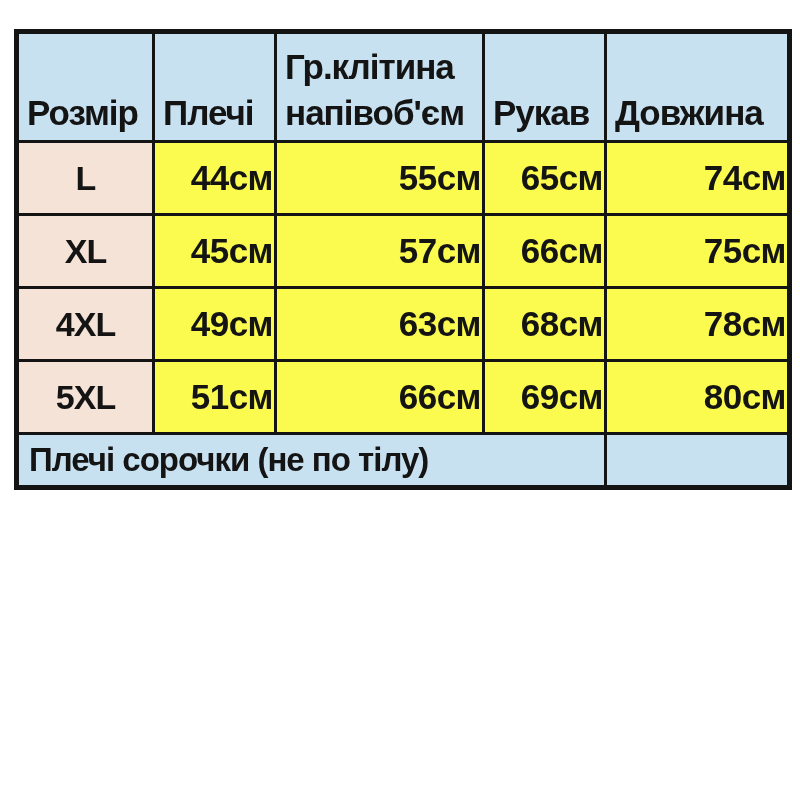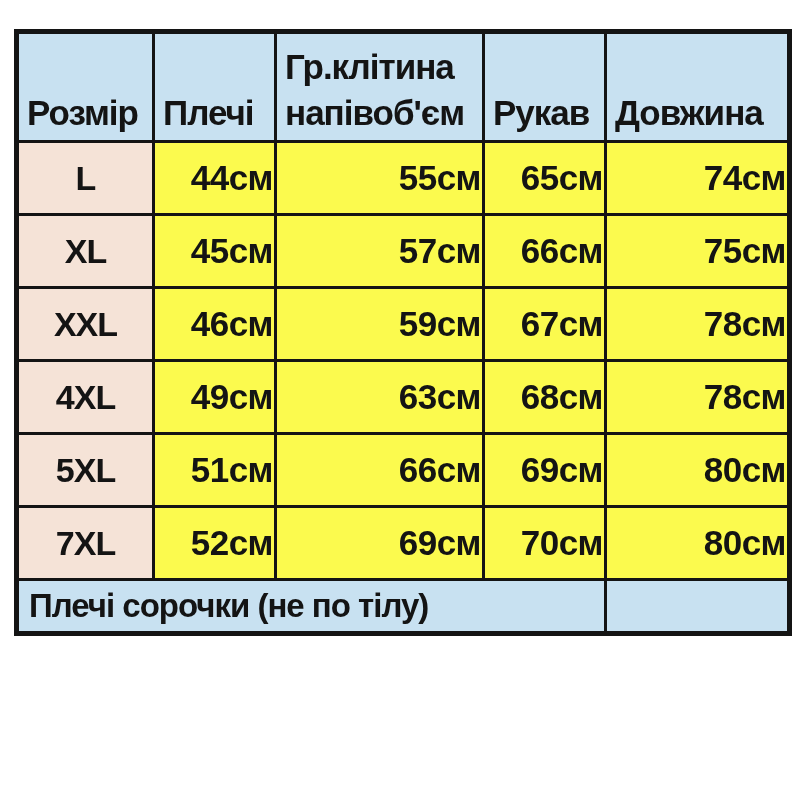--- a/index.html
+++ b/index.html
@@ -128,47 +128,33 @@
         <td class="val">74см</td>
       </tr>
       <tr>
         <td class="size">XL</td>
         <td class="val">45см</td>
         <td class="val">57см</td>
         <td class="val">66см</td>
         <td class="val">75см</td>
       </tr>
       <tr>
-        <td class="size">XXL</td>
-        <td class="val">46см</td>
-        <td class="val">59см</td>
-        <td class="val">67см</td>
-        <td class="val">78см</td>
-      </tr>
-      <tr>
         <td class="size">4XL</td>
         <td class="val">49см</td>
         <td class="val">63см</td>
         <td class="val">68см</td>
         <td class="val">78см</td>
       </tr>
       <tr>
         <td class="size">5XL</td>
         <td class="val">51см</td>
         <td class="val">66см</td>
         <td class="val">69см</td>
         <td class="val">80см</td>
       </tr>
-      <tr>
-        <td class="size">7XL</td>
-        <td class="val">52см</td>
-        <td class="val">69см</td>
-        <td class="val">70см</td>
-        <td class="val">80см</td>
-      </tr>
     </tbody>
     <tfoot>
       <tr>
         <td class="foot" colspan="4">Плечі сорочки (не по тілу)</td>
         <td class="foot-empty"></td>
       </tr>
     </tfoot>
   </table>
 </div>
 

